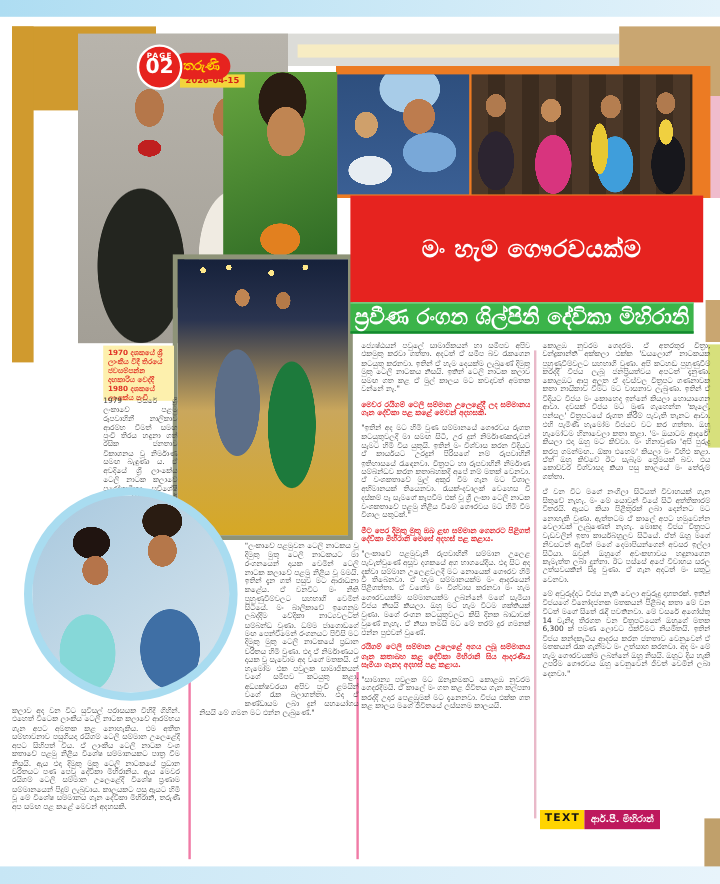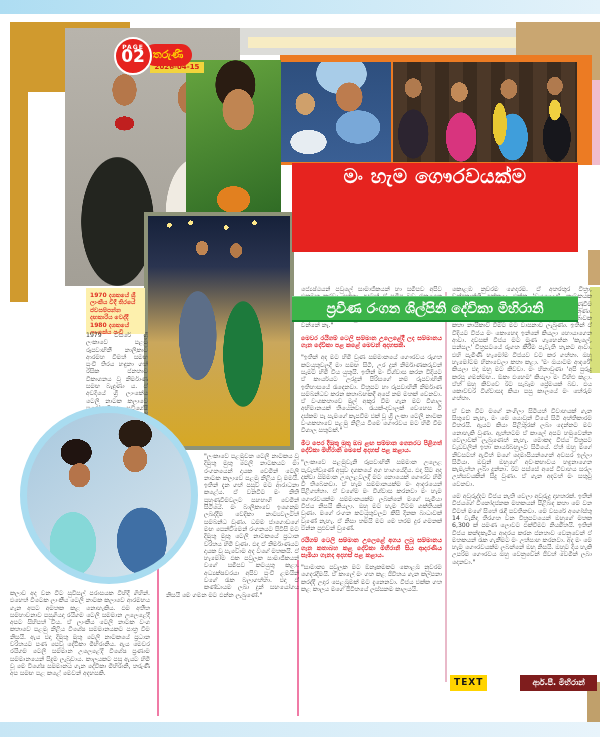--- a/index.html
+++ b/index.html
@@ -80,26 +80,26 @@
     border:2px solid #fff;z-index:32;text-align:center;box-sizing:border-box;}
   .badge-page{display:block;color:#fff;font-weight:bold;font-size:6px;letter-spacing:1px;margin-top:4px;}
   .badge-num{display:block;color:#ffffff;font-weight:800;font-size:17px;line-height:13px;}
   .badge-pill{left:144px;top:44px;width:48px;height:22px;background:#e6231f;border-radius:11px;
     color:#ffd800;font-weight:700;font-size:11px;line-height:22px;text-align:center;z-index:31;}
   .badge-date{left:150px;top:62px;width:54px;height:11px;background:#f2d43c;color:#d42017;
     font-weight:bold;font-size:7px;line-height:11px;text-align:center;z-index:30;}
 
   
   .headline-box{left:292px;top:163px;width:286px;height:89px;background:#e6231f;z-index:10;
-    display:flex;flex-direction:column;justify-content:flex-start;text-align:center;}
+    display:flex;flex-direction:column;justify-content:center;text-align:center;padding-left:8px;}
   .hl{color:#ffffff;font-weight:800;font-size:20px;line-height:27px;letter-spacing:.5px;}
   .hl3{color:#ffe10a;}
   .kicker{left:292px;top:252px;width:286px;height:23px;background:#3cb44a;
     border-top:1px solid #7cd28a;border-bottom:2px solid #13892e;box-sizing:content-box;
-    color:#fff;font-weight:800;font-size:14px;line-height:23px;text-align:center;z-index:10;margin-top:44px;}
+    color:#fff;font-weight:800;font-size:18px;line-height:23px;text-align:center;z-index:10;}
 
   
   .caption-box{left:86px;top:288px;width:59px;height:46px;background:#fdf0ad;color:#e03225;
     font-weight:bold;font-size:6px;line-height:7.4px;padding:3px 4px;box-sizing:border-box;
     overflow:hidden;z-index:5;text-align:left;}
   .col{position:absolute;color:#3b3b3b;font-size:6.2px;line-height:7.3px;text-align:justify;z-index:5;overflow:hidden;}
   .col p{margin:0 0 5px 0;}
   .col-a{left:86px;top:331px;width:62px;height:136px;}
   .col-b{left:166px;top:452px;width:133px;height:265px;}
   .circ-spacer{float:left;width:38px;height:135px;}
@@ -108,25 +108,25 @@
   .col-e{left:452px;top:285px;width:140px;height:385px;}
   .subhead{color:#e0262c;font-weight:bold;}
 
   
   .vline{position:absolute;width:2px;background:#f07ba6;z-index:4;}
   .vl1{left:157px;top:560px;height:156px;}
   .vl2{left:297px;top:560px;height:156px;}
   .vl3{left:445px;top:292px;height:390px;background:#e9b9c9;}
 
   
-  .byline{left:450px;top:675px;z-index:8;display:flex;align-items:stretch;gap:33px;}
+  .byline{left:450px;top:675px;z-index:8;display:flex;align-items:stretch;}
   .byline-label{background:#ffd400;color:#151515;font-weight:800;font-size:9px;
     padding:2px 4px;letter-spacing:1px;}
-  .byline-author{background:#7f1d1d;color:#ffffff;font-weight:bold;font-size:8px;
-    padding:3px 12px;}
+  .byline-author{background:#be185d;color:#ffffff;font-weight:bold;font-size:8px;
+    padding:3px 5px;}
 </style>
 </head>
 <body>
 
 <div class="page">
 
   <div class="abs top-bar"></div>
   <div class="abs gold-top"></div>
   <div class="abs gold-left"></div>
   <div class="abs gray-band"></div>

